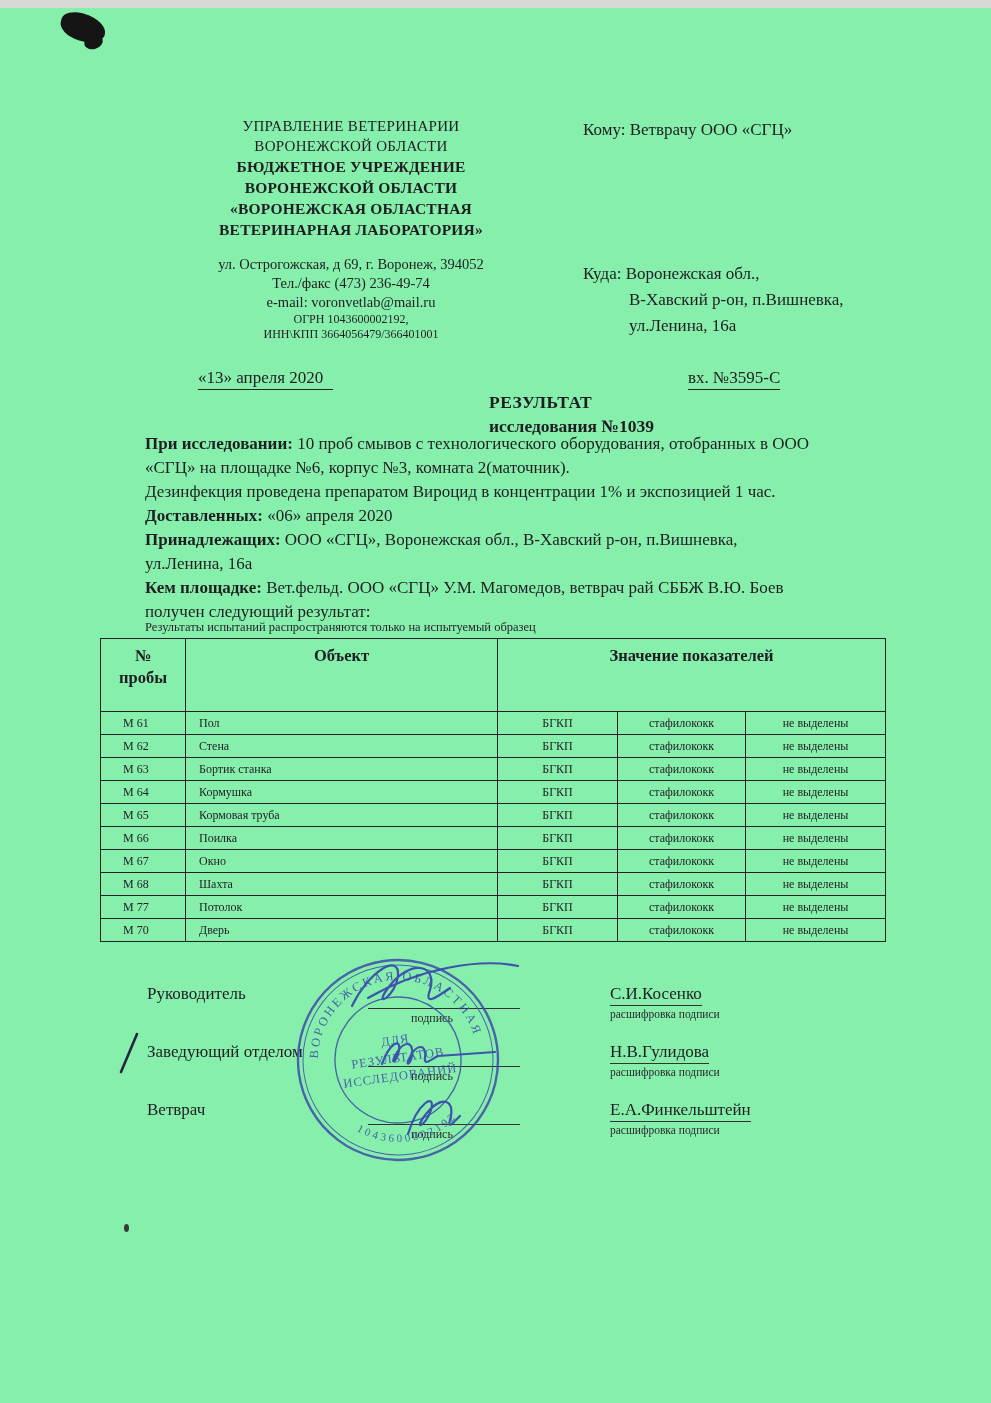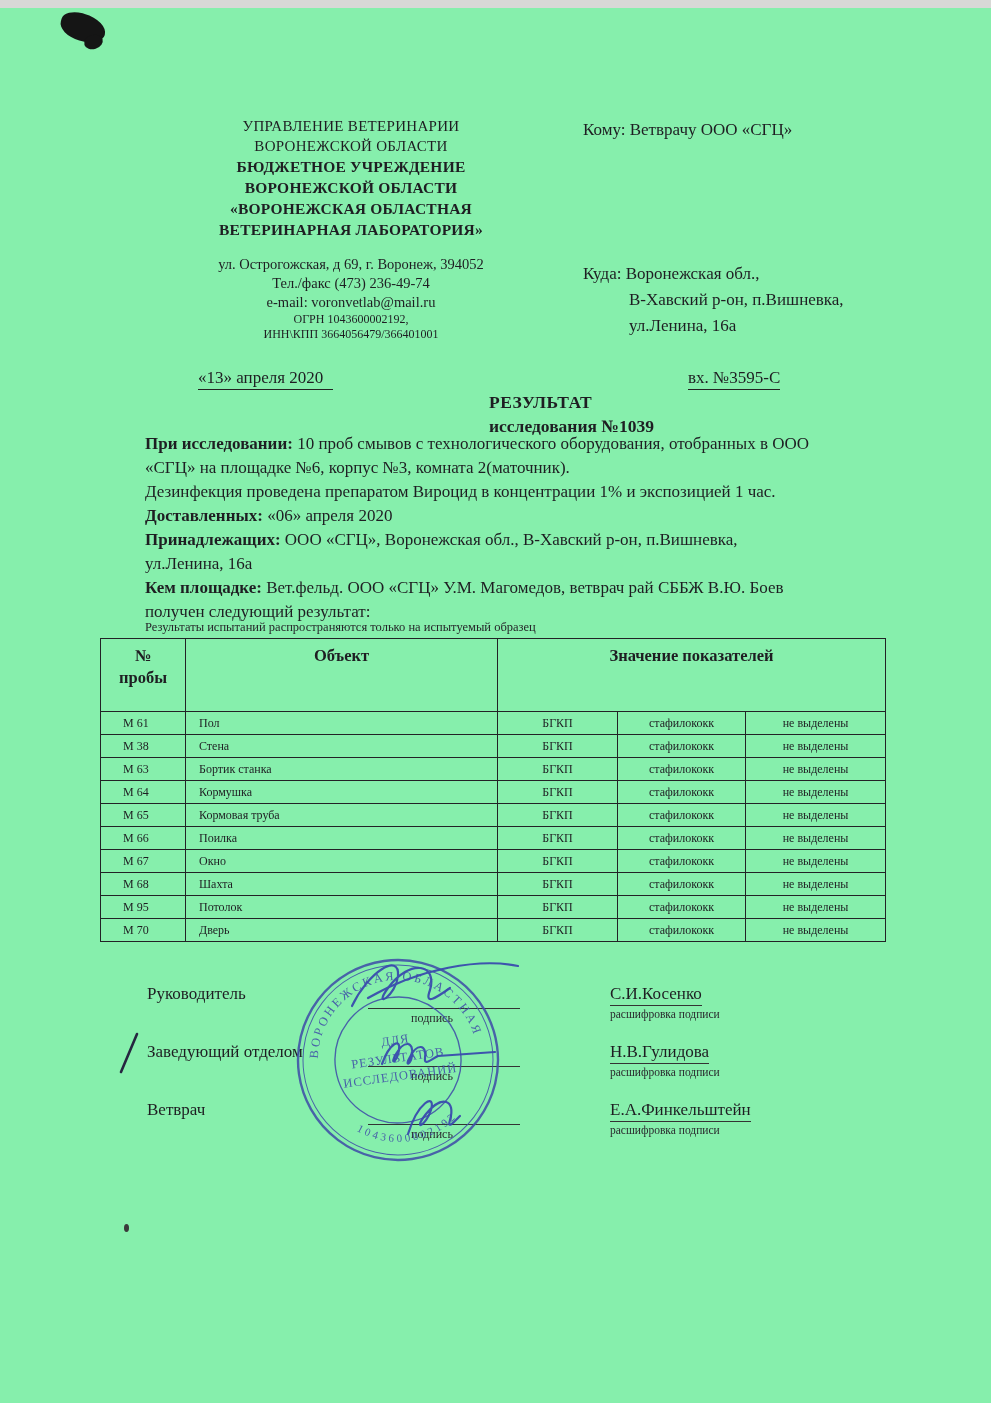--- a/index.html
+++ b/index.html
@@ -136,21 +136,21 @@
 
         <tr>
           <td class="cell-id">М 61</td>
           <td class="cell-obj">Пол</td>
           <td class="cell-val">БГКП</td>
           <td class="cell-val">стафилококк</td>
           <td class="cell-val">не выделены</td>
         </tr>
 
         <tr>
-          <td class="cell-id">М 38</td>
+          <td class="cell-id">М 62</td>
           <td class="cell-obj">Стена</td>
           <td class="cell-val">БГКП</td>
           <td class="cell-val">стафилококк</td>
           <td class="cell-val">не выделены</td>
         </tr>
 
         <tr>
           <td class="cell-id">М 63</td>
           <td class="cell-obj">Бортик станка</td>
           <td class="cell-val">БГКП</td>
@@ -192,21 +192,21 @@
 
         <tr>
           <td class="cell-id">М 68</td>
           <td class="cell-obj">Шахта</td>
           <td class="cell-val">БГКП</td>
           <td class="cell-val">стафилококк</td>
           <td class="cell-val">не выделены</td>
         </tr>
 
         <tr>
-          <td class="cell-id">М 95</td>
+          <td class="cell-id">М 77</td>
           <td class="cell-obj">Потолок</td>
           <td class="cell-val">БГКП</td>
           <td class="cell-val">стафилококк</td>
           <td class="cell-val">не выделены</td>
         </tr>
 
         <tr>
           <td class="cell-id">М 70</td>
           <td class="cell-obj">Дверь</td>
           <td class="cell-val">БГКП</td>

